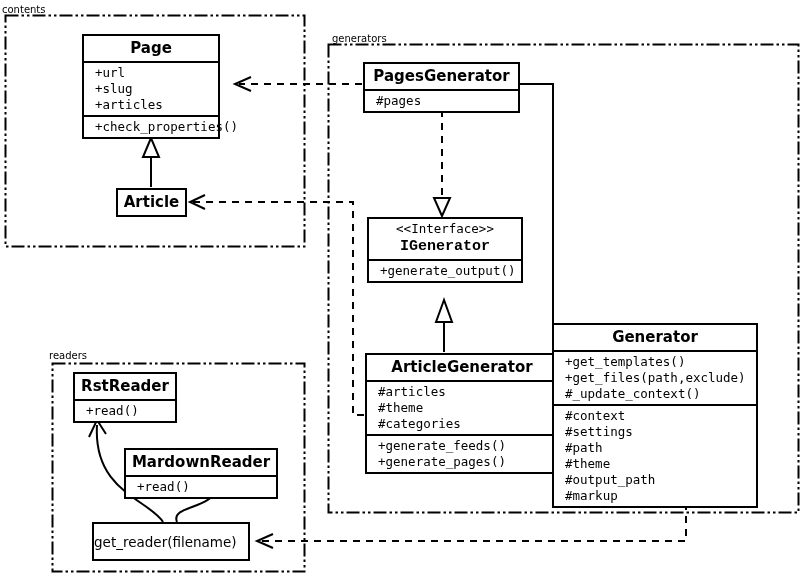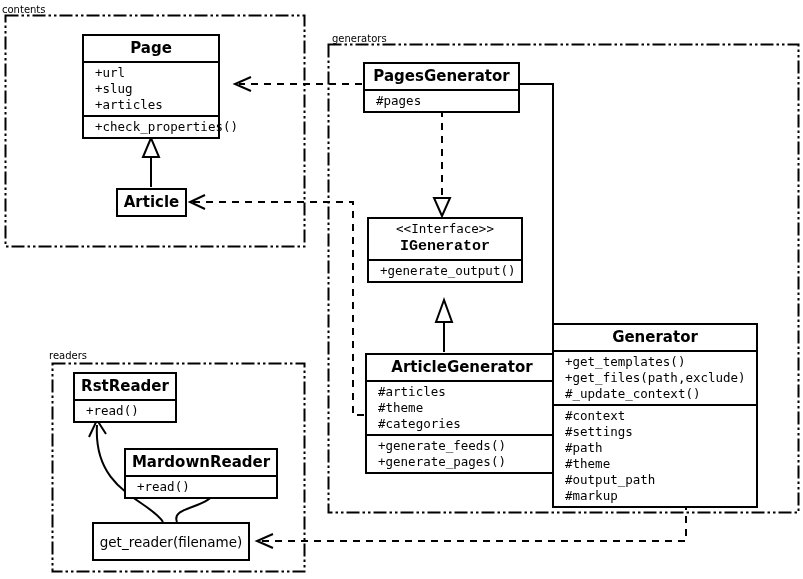--- a/index.html
+++ b/index.html
@@ -15,21 +15,21 @@
              font-family:"DejaVu Sans Mono","Liberation Mono",monospace;font-size:12.5px;}
   .uml-title{font-family:"DejaVu Sans","Liberation Sans",sans-serif;font-weight:bold;
              font-size:15px;line-height:21px;text-align:center;padding:2px 2px;white-space:nowrap;}
   .uml-sec{border-top:2px solid #000;padding:2px 11px;}
   .uml-member{line-height:16px;white-space:pre;}
   .stereotype{font-size:12.5px;line-height:15px;text-align:center;font-weight:normal;
               font-family:"DejaVu Sans Mono","Liberation Mono",monospace;padding-top:2px;}
   .iface-name{font-family:Liberation Mono, monospace;font-weight:bold;
               font-size:15px;line-height:21px;text-align:center;padding-bottom:2px;}
   .uml-simple{position:absolute;background:#fff;border:2px solid #000;box-sizing:border-box;
-              display:flex;align-items:center;justify-content:center;
+              display:flex;align-items:center;justify-content:flex-start;
               font-family:"DejaVu Sans","Liberation Sans",sans-serif;font-size:13.5px;}
 </style>
 </head>
 <body>
 
 <div id="canvas">
 
   <svg id="wires" viewBox="0 0 803 579" xmlns="http://www.w3.org/2000/svg">
     
     <rect class="pkg" x="5.5" y="15.5" width="299" height="231"></rect>

